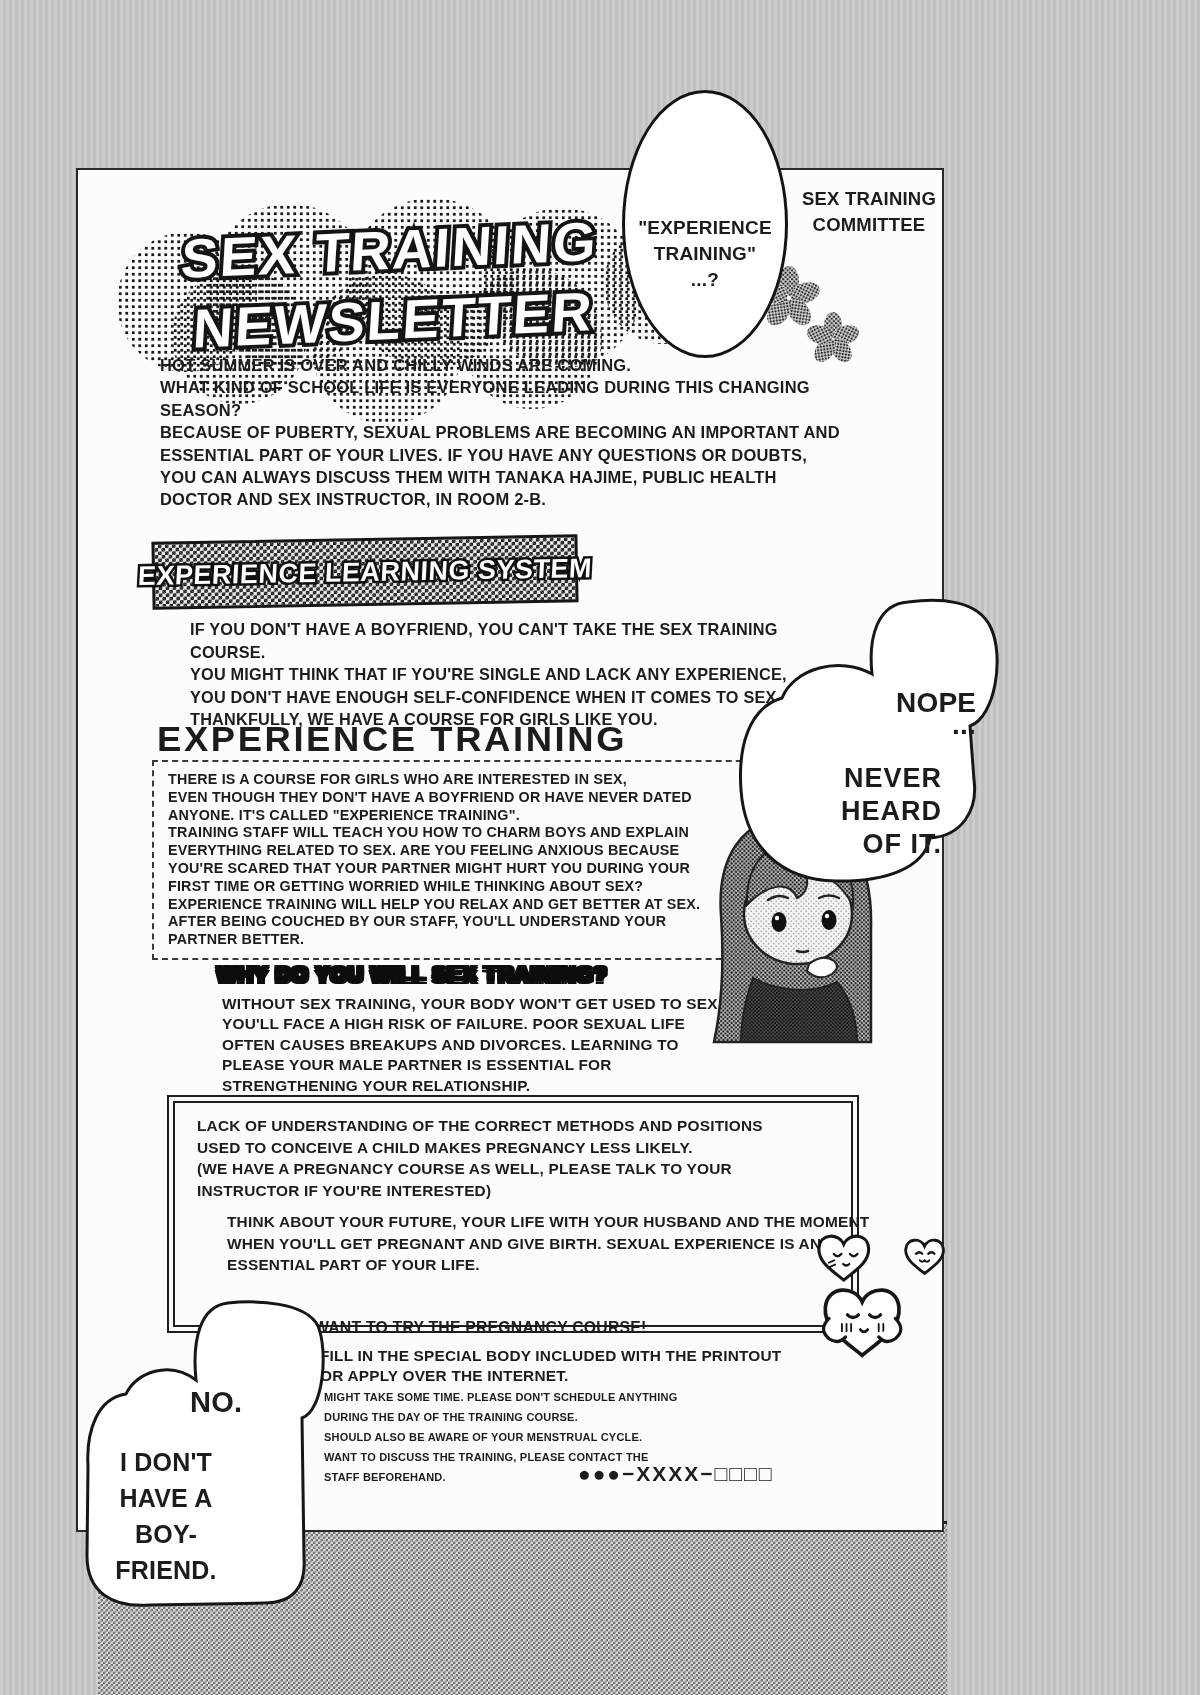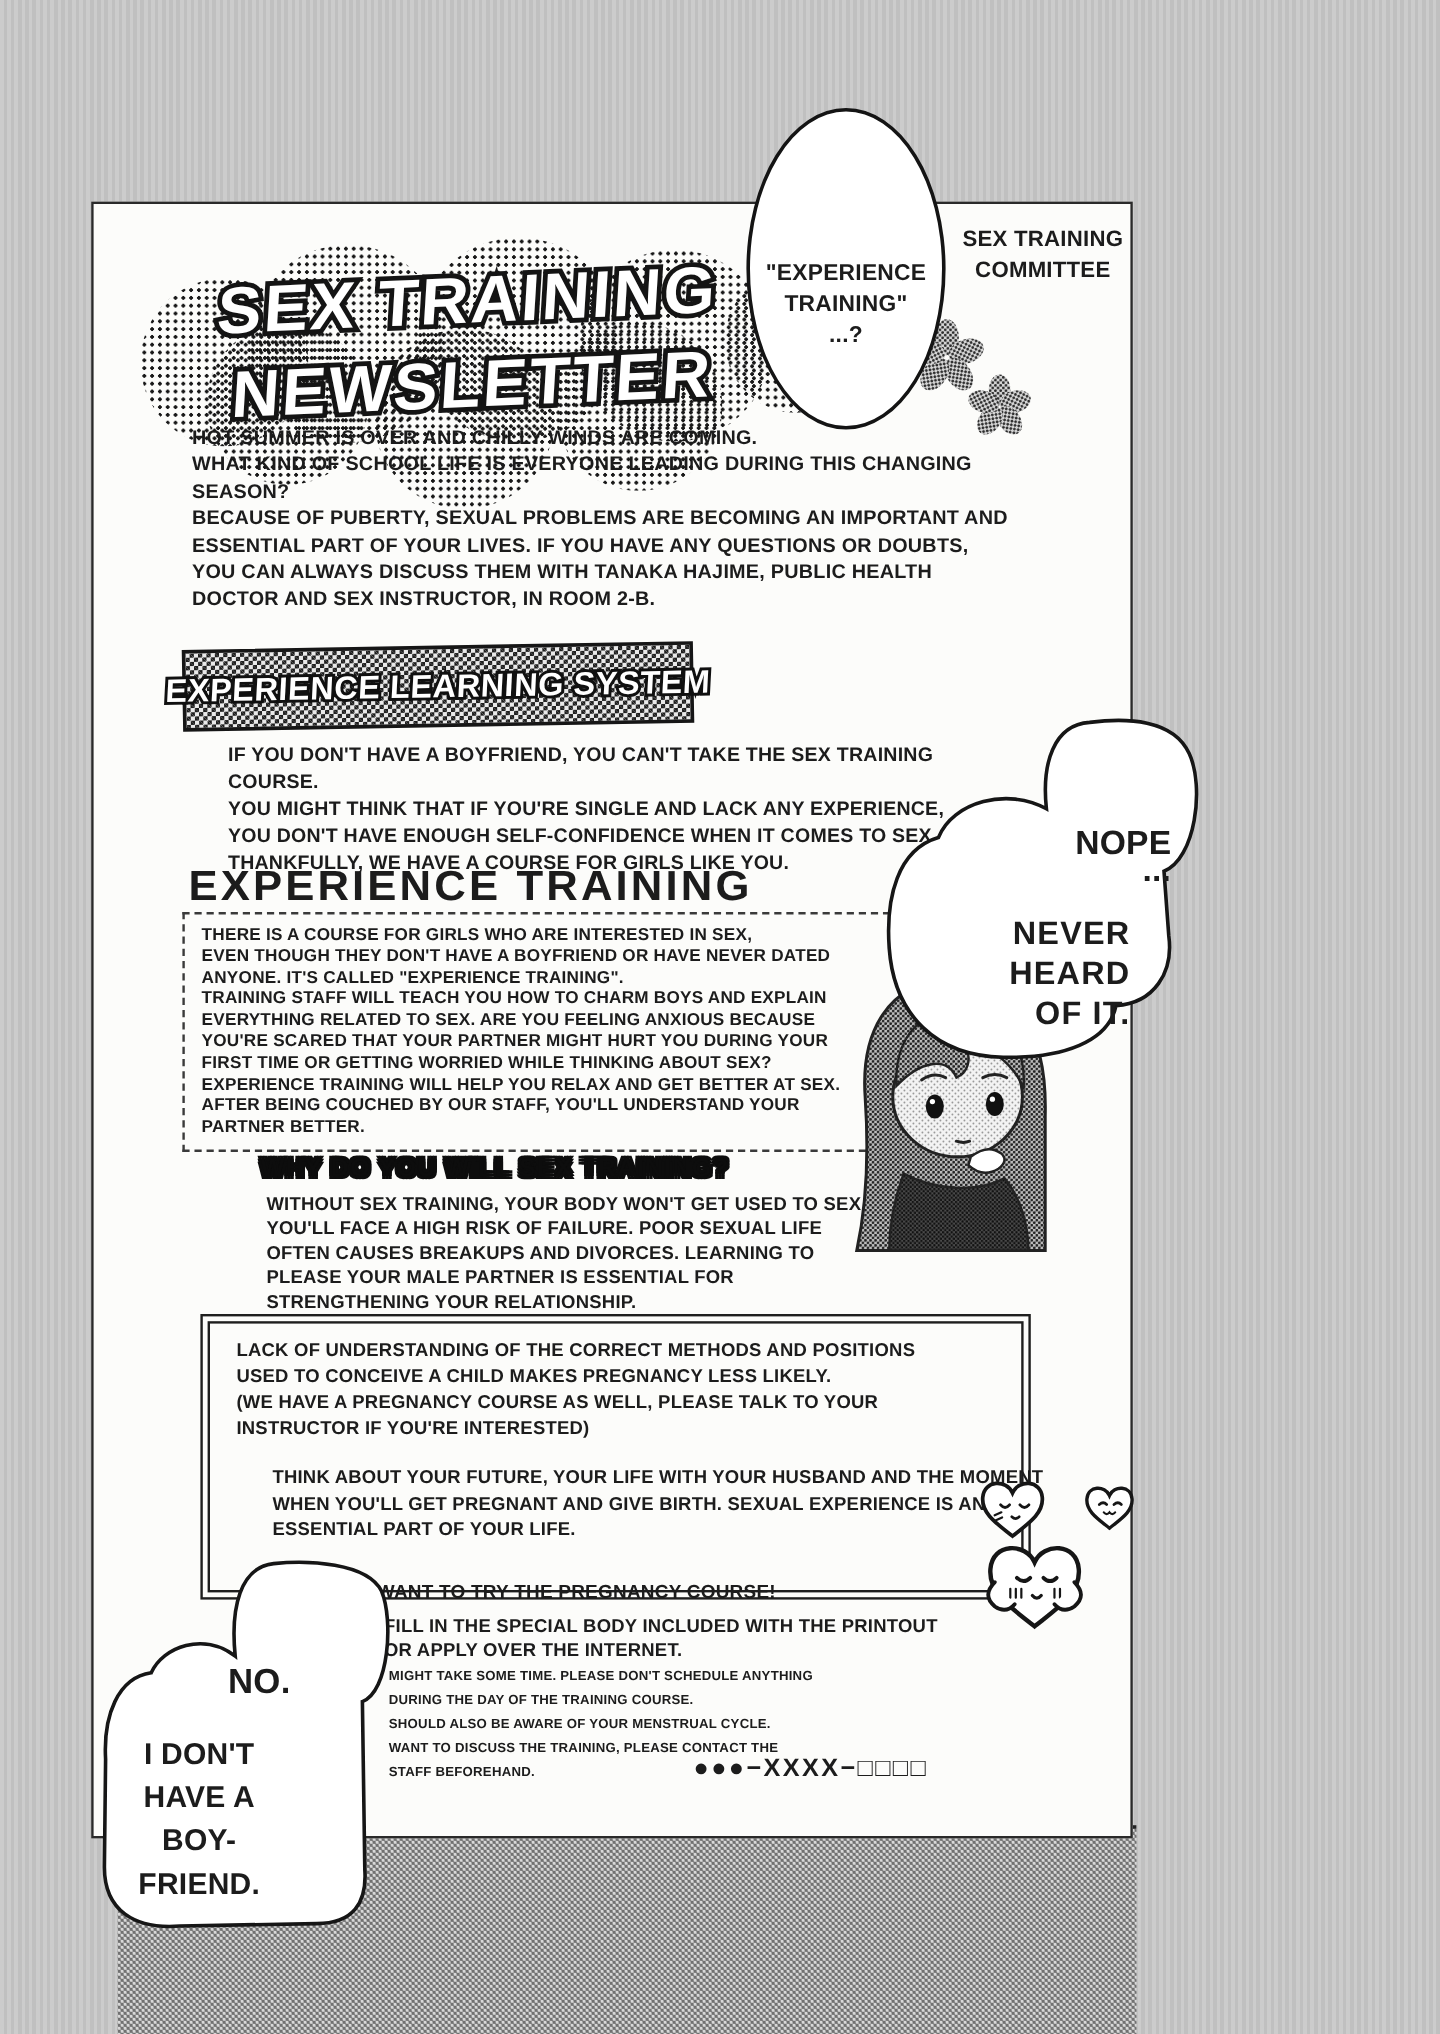--- a/index.html
+++ b/index.html
@@ -69,21 +69,21 @@
     left:139px;top:792px;font-size:21px;font-weight:800;letter-spacing:1px;color:#0d0d0d;white-space:nowrap;
     -webkit-text-stroke:1.5px #fff;paint-order:stroke fill;
     text-shadow:2.5px 2.5px 0 #0d0d0d,-2.5px -2.5px 0 #0d0d0d,2.5px -2.5px 0 #0d0d0d,-2.5px 2.5px 0 #0d0d0d,2.5px 0 0 #0d0d0d,-2.5px 0 0 #0d0d0d,0 2.5px 0 #0d0d0d,0 -2.5px 0 #0d0d0d;
   }
   .para-s3{left:144px;top:824px;width:560px;font-size:15.4px;line-height:20.4px;}
   .notice-box{
     left:57px;top:931px;width:680px;height:226px;box-sizing:border-box;
     border:2px solid #1e1e1e;outline:2px solid #1e1e1e;outline-offset:4px;background:#fcfcfa;margin-left:38px;
   }
   .notice-p1{left:22px;top:12px;width:720px;font-size:15.4px;line-height:21.5px;}
-  .notice-p2{left:52px;top:118px;width:720px;font-size:15.4px;line-height:21.5px;}
+  .notice-p2{left:52px;top:108px;width:720px;font-size:15.4px;line-height:21.5px;}
   .apply-headline{left:236px;top:1149px;font-size:15.8px;}
   .apply-p1{left:242px;top:1176px;font-size:15.4px;line-height:20.4px;}
   .apply-p2{left:246px;top:1217px;font-size:11px;line-height:20px;}
   .phone{left:500px;top:1292px;font-size:21px;letter-spacing:2px;font-weight:700;}
   .blob-bubble{overflow:visible;z-index:4;}
   .nope-wrap{left:650px;top:426px;width:288px;height:292px;}
   .nope-small{left:168px;top:96px;width:80px;text-align:right;font-size:28px;line-height:22px;}
   .nope-large{left:38px;top:166px;width:176px;text-align:right;font-size:27px;line-height:33px;letter-spacing:1px;}
   .no-wrap{left:0px;top:1128px;width:252px;height:316px;}
   .no-small{left:112px;top:88px;width:80px;font-size:29px;}

